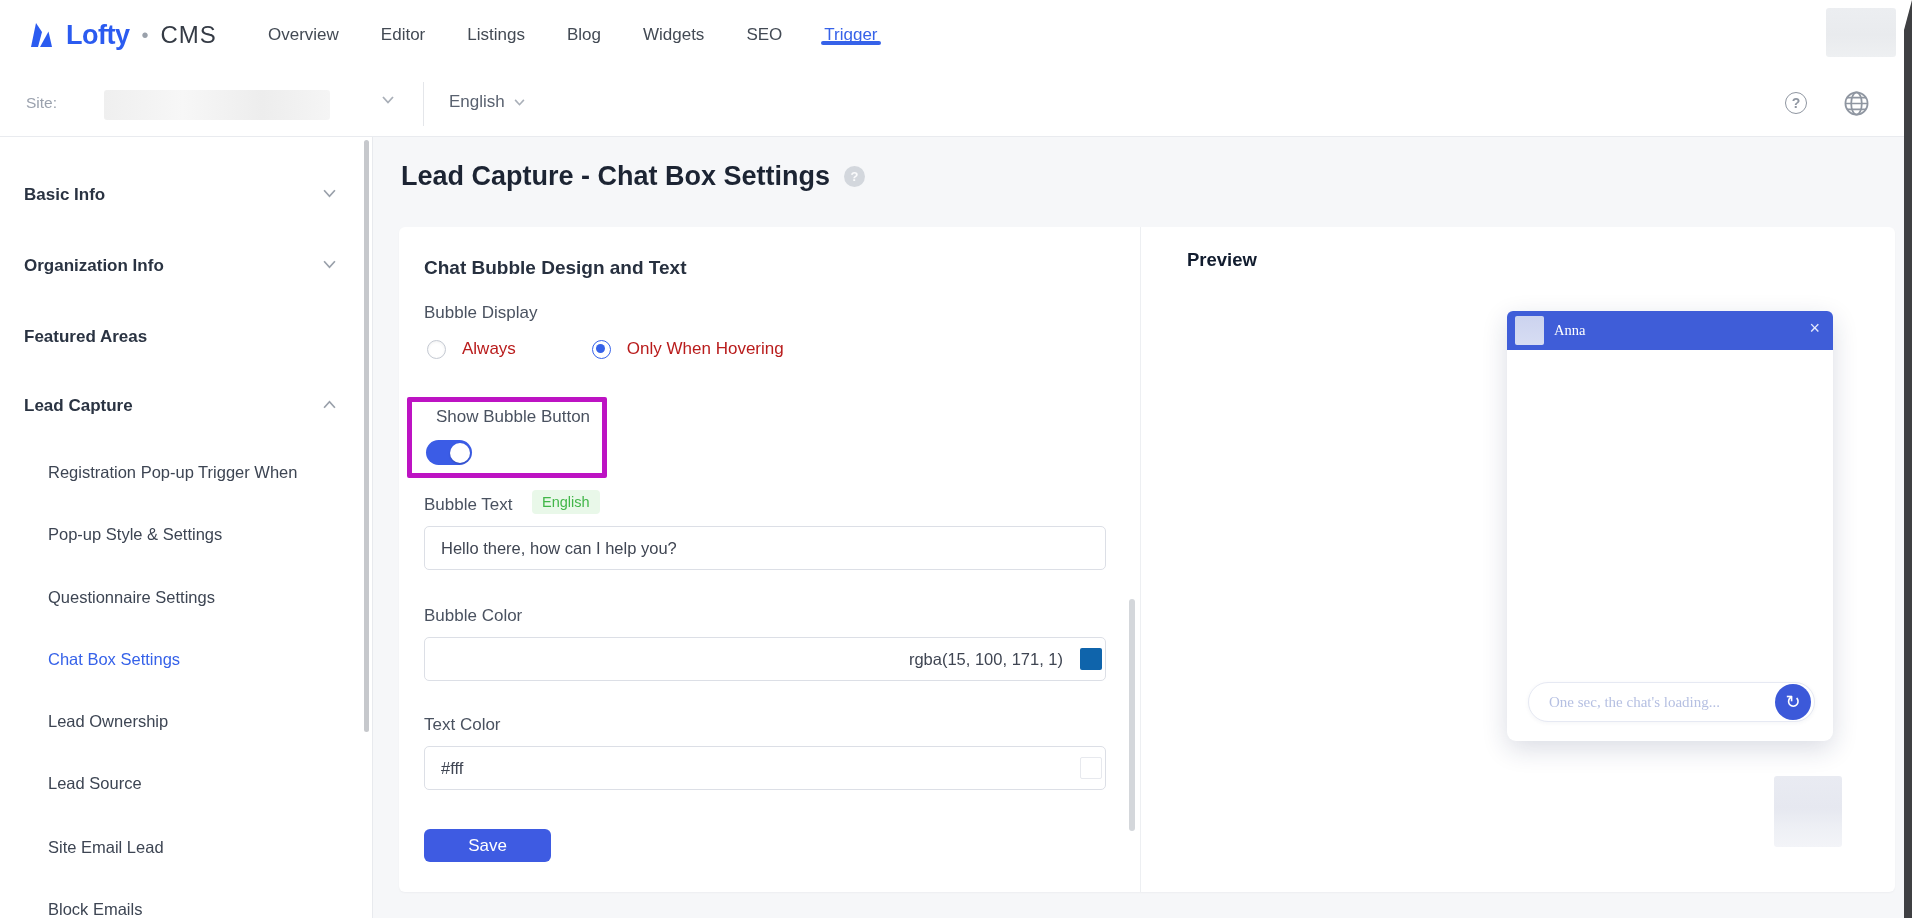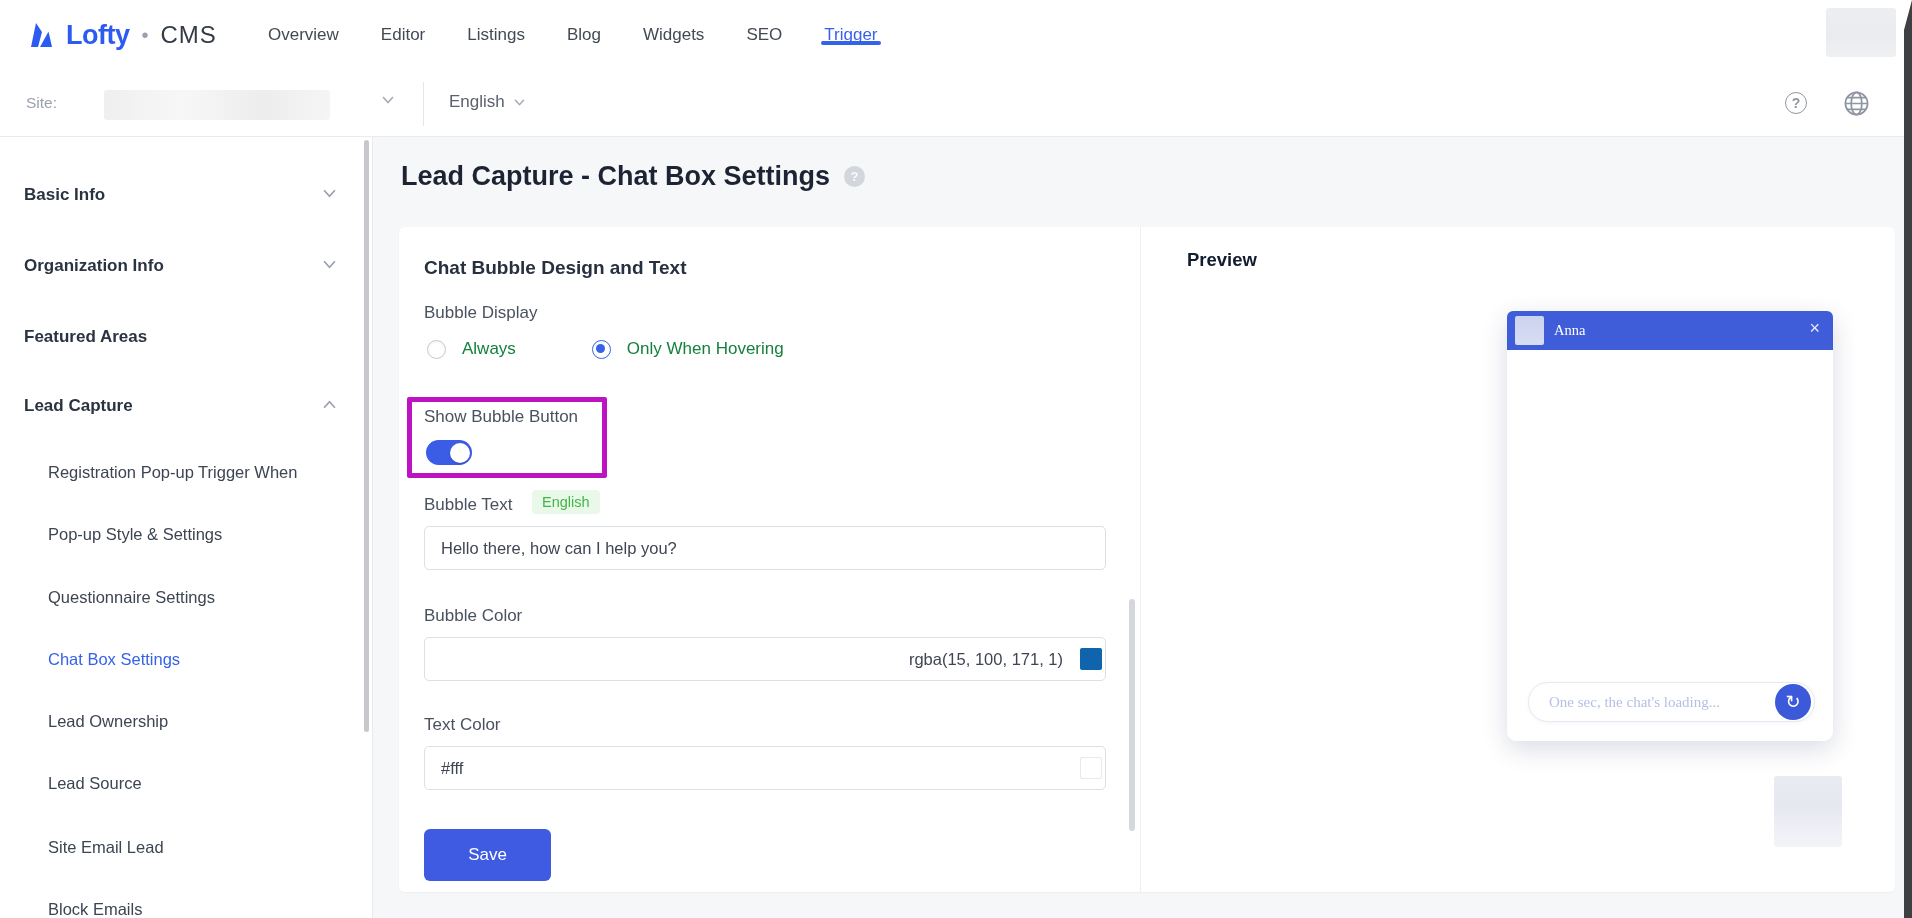--- a/index.html
+++ b/index.html
@@ -57,37 +57,37 @@
 
   
   .section-heading { position:absolute; left:25px; top:30px; font-size:19px; font-weight:700; color:#27303f; }
   .field-label { position:absolute; left:25px; font-size:17px; color:#4a5260; }
   .radio-row { position:absolute; left:28px; top:112px; display:flex; align-items:center; gap:16px; }
   .radio { width:19px; height:19px; border-radius:50%; background:#fff; border:1px solid #c4c9d2;
            box-shadow:inset 0 1px 3px rgba(0,0,0,0.06); cursor:pointer; }
   .radio.checked { border:1.6px solid var(--accent); box-shadow:none; position:relative; }
   .radio.checked::after { content:""; position:absolute; left:3.5px; top:3.5px; width:9px; height:9px;
                           border-radius:50%; background:var(--accent); }
-  .radio-label { font-size:17px; color:#15803d; margin-right:60px; }
+  .radio-label { font-size:17px; color:#b91c1c; margin-right:60px; }
   .radio-label.last { margin-right:0; }
   .annotation-box { position:absolute; left:8px; top:170px; width:200px; height:81px;
                     border:5px solid var(--annotation); border-radius:2px; pointer-events:none; z-index:3; }
   .toggle { position:absolute; left:27px; top:213px; width:46px; height:25px; border-radius:13px;
             background:var(--toggle-on); cursor:pointer; }
   .toggle-knob { position:absolute; right:2.5px; top:2.5px; width:20px; height:20px; border-radius:50%;
                  background:#fff; box-shadow:0 1px 2px rgba(0,0,0,0.2); }
   .badge-lang { position:absolute; left:133px; top:263px; padding:4px 10px; border-radius:4px;
                 background:var(--badge-bg); color:var(--badge-text); font-size:14.5px; }
   .text-input { position:absolute; left:25px; width:682px; height:44px; border:1px solid #dcdfe6; border-radius:5px;
                 padding:0 42px 0 16px; font-size:16.5px; color:#3f4552; background:#fff;
                 font-family:"Liberation Sans", sans-serif; outline:none; }
   .swatch { position:absolute; width:22px; height:22px; border-radius:2px; cursor:pointer; }
   .swatch.bubble { left:681px; top:421px; background:var(--bubble-swatch); }
   .swatch.text { left:681px; top:530px; background:var(--text-swatch); border:1px solid #e7e9ee; }
-  .save-btn { position:absolute; left:25px; top:602px; width:127px; height:52px; border:none; border-radius:6px;
+  .save-btn { position:absolute; left:25px; top:602px; width:127px; height:33px; border:none; border-radius:6px;
               background:var(--save-btn); color:#fff; font-size:17px; cursor:pointer;
               font-family:"Liberation Sans", sans-serif; }
   .form-scrollbar { position:absolute; left:730px; top:372px; width:6px; height:232px; background:#d4d7db; border-radius:3px; }
 
   
   .preview-heading { position:absolute; left:788px; top:22px; font-size:18.5px; font-weight:700; color:#111c2e; }
   .chat-widget { position:absolute; left:1108px; top:84px; width:326px; height:430px; border-radius:6px 6px 9px 9px;
                  box-shadow:0 8px 26px rgba(25,35,85,0.16); background:#fff; }
   .chat-header { position:absolute; left:0; top:0; width:326px; height:39px; background:var(--chat-header);
                  border-radius:6px 6px 0 0; }
@@ -211,21 +211,21 @@
 
       <div class="field-label" style="top:76px;">Bubble Display</div>
       <div class="radio-row">
         <span class="radio"></span>
         <span class="radio-label">Always</span>
         <span class="radio checked"></span>
         <span class="radio-label last">Only When Hovering</span>
       </div>
 
       <div class="annotation-box"></div>
-      <div class="field-label" style="top:180px;">Show Bubble Button</div>
+      <div class="field-label" style="top:180px;margin-left:12px;">Show Bubble Button</div>
       <div class="toggle">
         <span class="toggle-knob"></span>
       </div>
 
       <div class="field-label" style="top:268px;">Bubble Text</div>
       <span class="badge-lang">English</span>
       <input class="text-input" style="top: 299px;" value="Hello there, how can I help you?">
 
       <div class="field-label" style="top:379px;">Bubble Color</div>
       <input class="text-input" style="top: 410px; text-align: right;" value="rgba(15, 100, 171, 1)">

